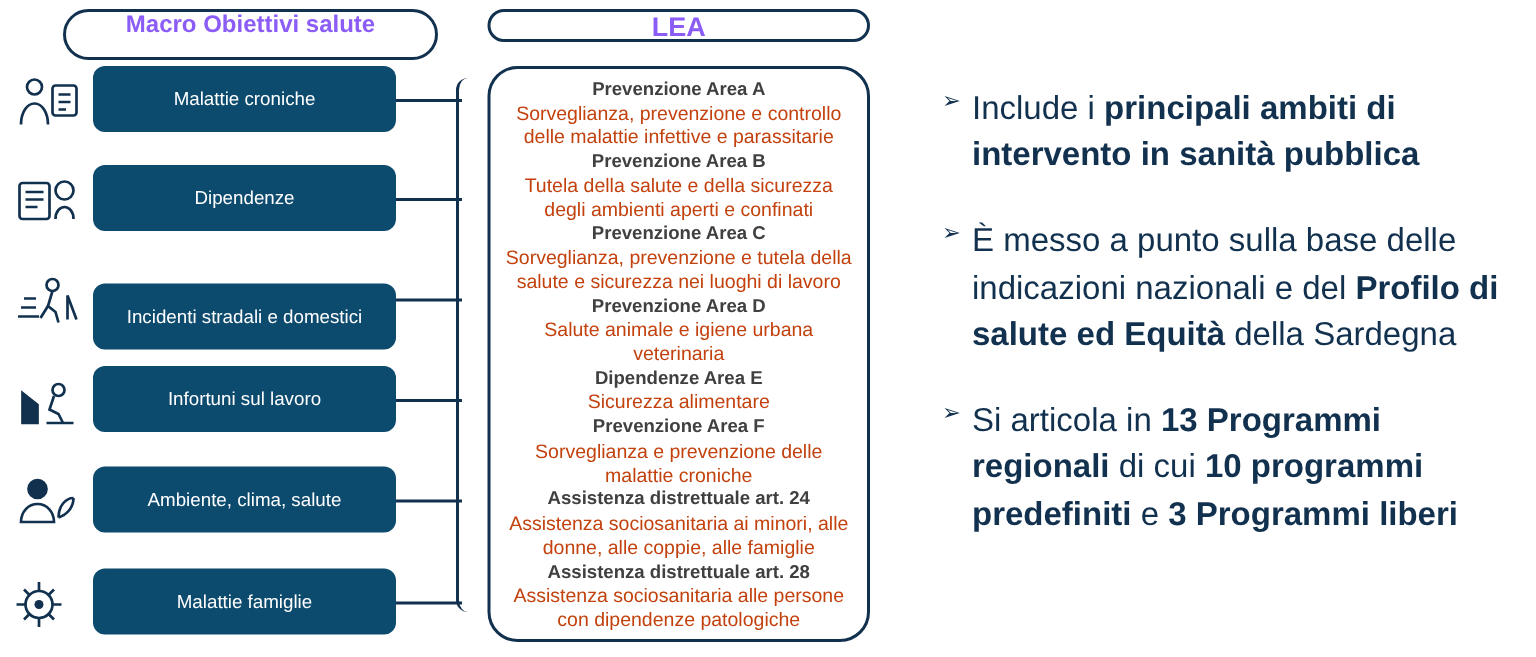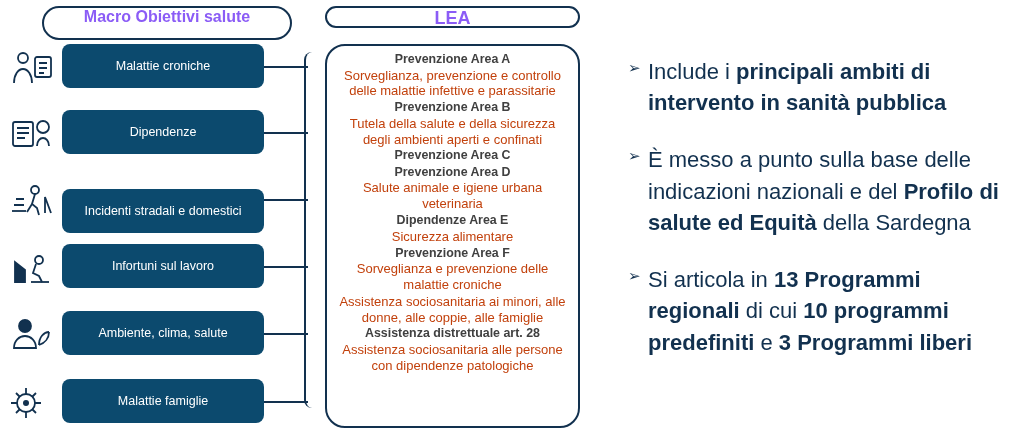--- a/index.html
+++ b/index.html
@@ -249,34 +249,36 @@
     <div class="lea-entry">
       <div class="lea-title">Prevenzione Area A</div>
       <div class="lea-desc">Sorveglianza, prevenzione e controllo delle malattie infettive e parassitarie</div>
     </div>
     <div class="lea-entry">
       <div class="lea-title">Prevenzione Area B</div>
       <div class="lea-desc">Tutela della salute e della sicurezza degli ambienti aperti e confinati</div>
     </div>
     <div class="lea-entry">
       <div class="lea-title">Prevenzione Area C</div>
+      <div class="lea-desc">Sorveglianza, prevenzione e tutela della salute e sicurezza nei luoghi di lavoro</div>
     </div>
     <div class="lea-entry">
       <div class="lea-title">Prevenzione Area D</div>
       <div class="lea-desc">Salute animale e igiene urbana veterinaria</div>
     </div>
     <div class="lea-entry">
       <div class="lea-title">Dipendenze Area E</div>
       <div class="lea-desc">Sicurezza alimentare</div>
     </div>
     <div class="lea-entry">
       <div class="lea-title">Prevenzione Area F</div>
       <div class="lea-desc">Sorveglianza e prevenzione delle malattie croniche</div>
     </div>
     <div class="lea-entry">
+      <div class="lea-title">Assistenza distrettuale art. 24</div>
       <div class="lea-desc">Assistenza sociosanitaria ai minori, alle donne, alle coppie, alle famiglie</div>
     </div>
     <div class="lea-entry">
       <div class="lea-title">Assistenza distrettuale art. 28</div>
       <div class="lea-desc">Assistenza sociosanitaria alle persone con dipendenze patologiche</div>
     </div>
   </div>
 
   <div class="bullets">
     <div class="bullet-row">

